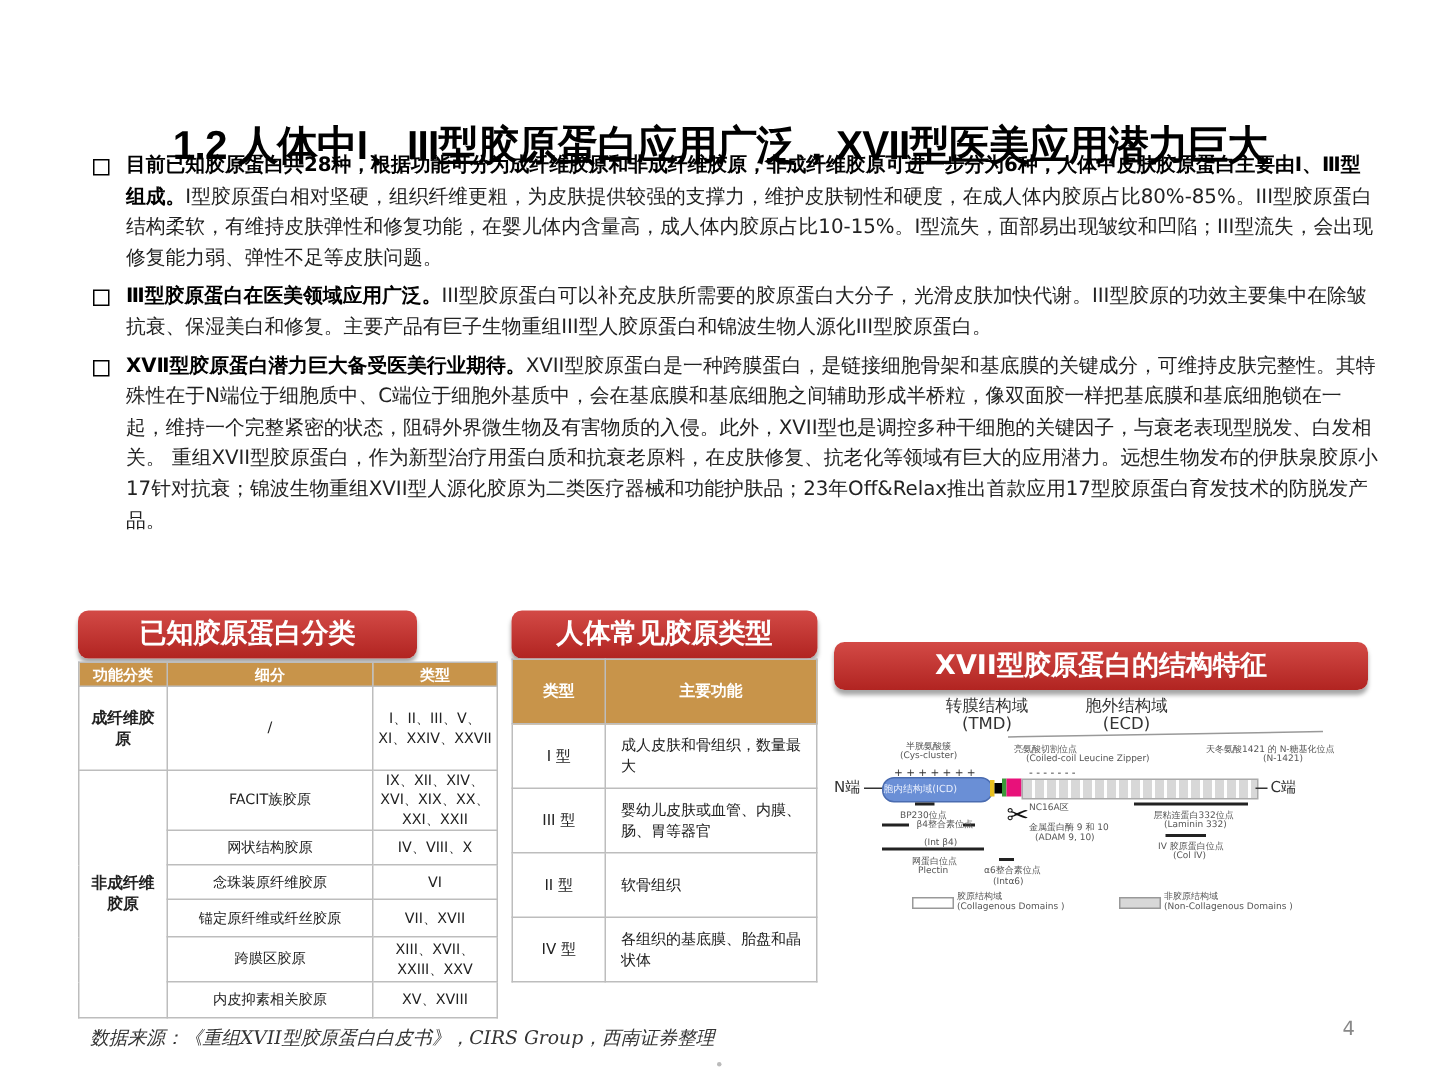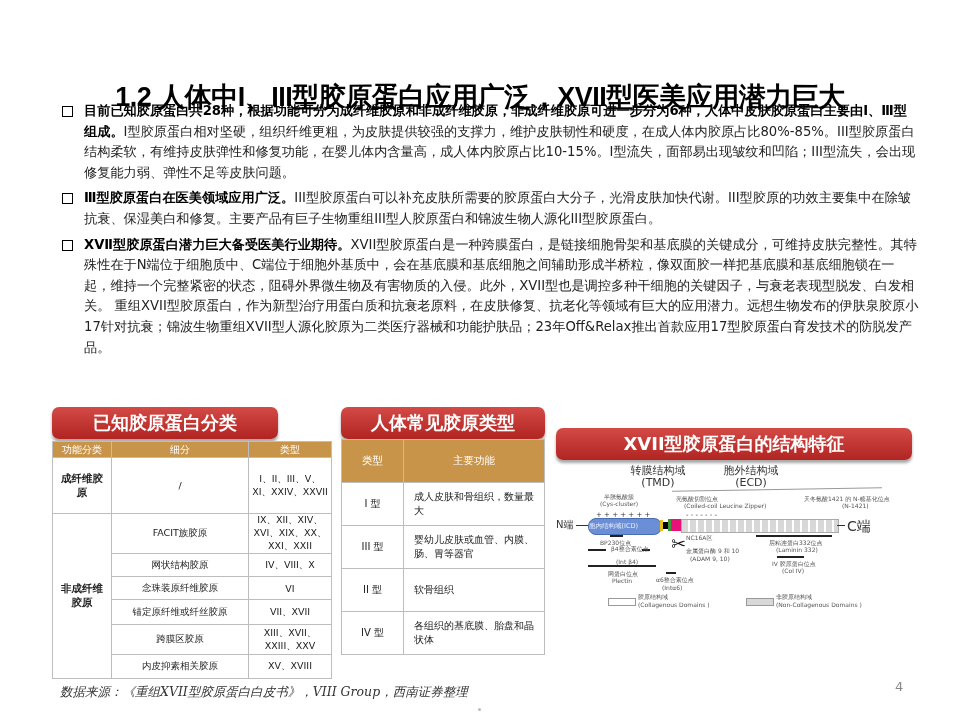--- a/index.html
+++ b/index.html
@@ -9,21 +9,21 @@
            font-family:"Liberation Sans","DejaVu Sans",sans-serif; font-weight:bold; font-size:27px; letter-spacing:-0.5px; color:#000;margin-top:31px; }
   .bullets { position:absolute; left:60px; top:101px; width:860px; }
   .bullet { position:relative; padding-left:24px; font-size:13.2px; line-height:20.6px; margin-bottom:5px; color:#222; }
   .bullet .box { position:absolute; left:2px; top:5px; width:9px; height:9px; border:1.6px solid #000; }
   .bullet b { font-weight:bold; color:#000; }
   .panel-head { position:absolute; height:32px; border-radius:7px; color:#fff; font-weight:bold; font-size:18px;
                 text-align:center; line-height:32px;
                 background:linear-gradient(#d34a46,#b12421); box-shadow:0 3px 3px rgba(0,0,0,0.35); }
   table { border-collapse:collapse; position:absolute; font-size:9.5px; color:#222; }
   td, th { border:1px solid #bdbdbd; text-align:center; padding:0 3px; }
-  th { background:#c8944a; color:#fff; font-weight:normal; height:15px; font-size:10px; }
+  th { background:#c8944a; color:#fff; font-weight:bold; height:15px; font-size:10px; }
   .t2 th { height:42px; font-size:10.5px; }
   .t2 td { height:42px; font-size:10px; }
   .t2 td.fn { text-align:left; padding-left:10px; }
   .diagram { position:absolute; left:556px; top:455px; width:356px; height:180px; }
   .d-txt { position:absolute; font-size:6px; color:#555; text-align:center; white-space:nowrap; }
   .d-big { position:absolute; font-size:11px; color:#333; text-align:center; white-space:nowrap; }
   .footer { position:absolute; left:60px; top:684px; font-family:"DejaVu Serif","Liberation Serif",serif; font-style:italic; font-size:12.5px; color:#333; }
   .pagenum { position:absolute; left:895px; top:679px; font-size:13px; color:#888; }
   .dot { position:absolute; left:478px; top:708px; width:3px; height:3px; background:#bbb; border-radius:50%; }
 </style>
@@ -131,21 +131,21 @@
   <div class="d-txt" style="left:130px;top:56px;font-size:7px;color:#333">-       -       -       -       -       -       -</div>
   <div class="d-big" style="left:0px;top:63px;font-size:10px">N端</div>
   <div style="position:absolute;left:20px;top:70px;width:12px;height:1px;background:#333"></div>
   <div style="position:absolute;left:32px;top:63px;width:72px;height:15px;border-radius:8px;background:#6a8fd6;border:1px solid #4a6cb0;color:#e8eefc;font-size:6.5px;text-align:left;line-height:15px">胞内结构域(ICD)</div>
   <div style="position:absolute;left:104px;top:65px;width:3px;height:11px;background:#e8c020"></div>
   <div style="position:absolute;left:107px;top:67px;width:5px;height:7px;background:#000"></div>
   <div style="position:absolute;left:112px;top:64px;width:3px;height:12px;background:#3a9a3a"></div>
   <div style="position:absolute;left:115px;top:64px;width:10px;height:12px;background:#e8117a"></div>
   <div style="position:absolute;left:125px;top:64px;width:156px;height:12px;background:repeating-linear-gradient(90deg,#d8d8d8 0,#d8d8d8 6px,#fff 6px,#fff 8px);border:1px solid #aaa"></div>
   <div style="position:absolute;left:281px;top:70px;width:8px;height:1px;background:#333"></div>
-  <div class="d-big" style="left:291px;top:63px;font-size:14px">C端</div>
+  <div class="d-big" style="left:291px;top:63px;font-size:10px">C端</div>
   <div class="d-txt" style="left:130px;top:79px">NC16A区</div>
   <div style="position:absolute;left:54px;top:80px;width:13px;height:2px;background:#222"></div>
   <div class="d-txt" style="left:44px;top:84px">BP230位点</div>
   <div style="position:absolute;left:32px;top:94px;width:18px;height:2px;background:#222"></div>
   <div style="position:absolute;left:86px;top:94px;width:8px;height:2px;background:#222"></div>
   <div class="d-txt" style="left:55px;top:90px">β4整合素位点</div>
   <div class="d-txt" style="left:60px;top:103px">(Int β4)</div>
   <div style="position:absolute;left:32px;top:110px;width:68px;height:2px;background:#222"></div>
   <div class="d-txt" style="left:52px;top:115px">网蛋白位点</div>
   <div class="d-txt" style="left:56px;top:122px">Plectin</div>
@@ -162,15 +162,15 @@
   <div class="d-txt" style="left:216px;top:105px">IV 胶原蛋白位点</div>
   <div class="d-txt" style="left:226px;top:112px">(Col IV)</div>
   <div style="position:absolute;left:52px;top:143px;width:26px;height:6px;border:1px solid #999;background:#fff"></div>
   <div class="d-txt" style="left:82px;top:138px;text-align:left">胶原结构域</div>
   <div class="d-txt" style="left:82px;top:146px;text-align:left">(Collagenous Domains )</div>
   <div style="position:absolute;left:190px;top:143px;width:26px;height:6px;border:1px solid #999;background:#d8d8d8"></div>
   <div class="d-txt" style="left:220px;top:138px;text-align:left">非胶原结构域</div>
   <div class="d-txt" style="left:220px;top:146px;text-align:left">(Non-Collagenous Domains )</div>
 </div>
 
-<div class="footer">数据来源：《重组XVII型胶原蛋白白皮书》，VIII Group，西南证券整理</div>
+<div class="footer">数据来源：《重组XVII型胶原蛋白白皮书》，CIRS Group，西南证券整理</div>
 <div class="pagenum">4</div>
 <div class="dot"></div>
 
 </body></html>

